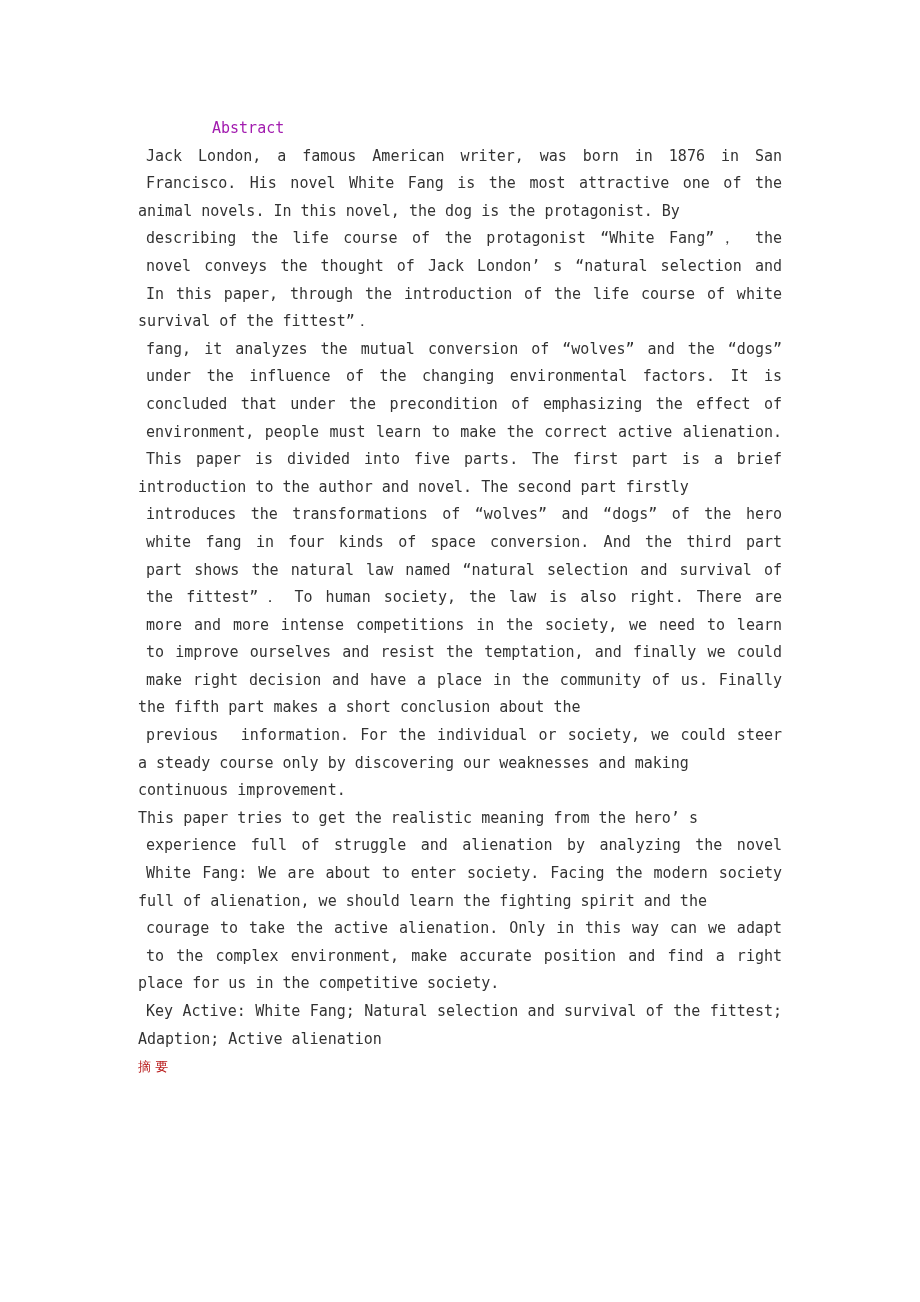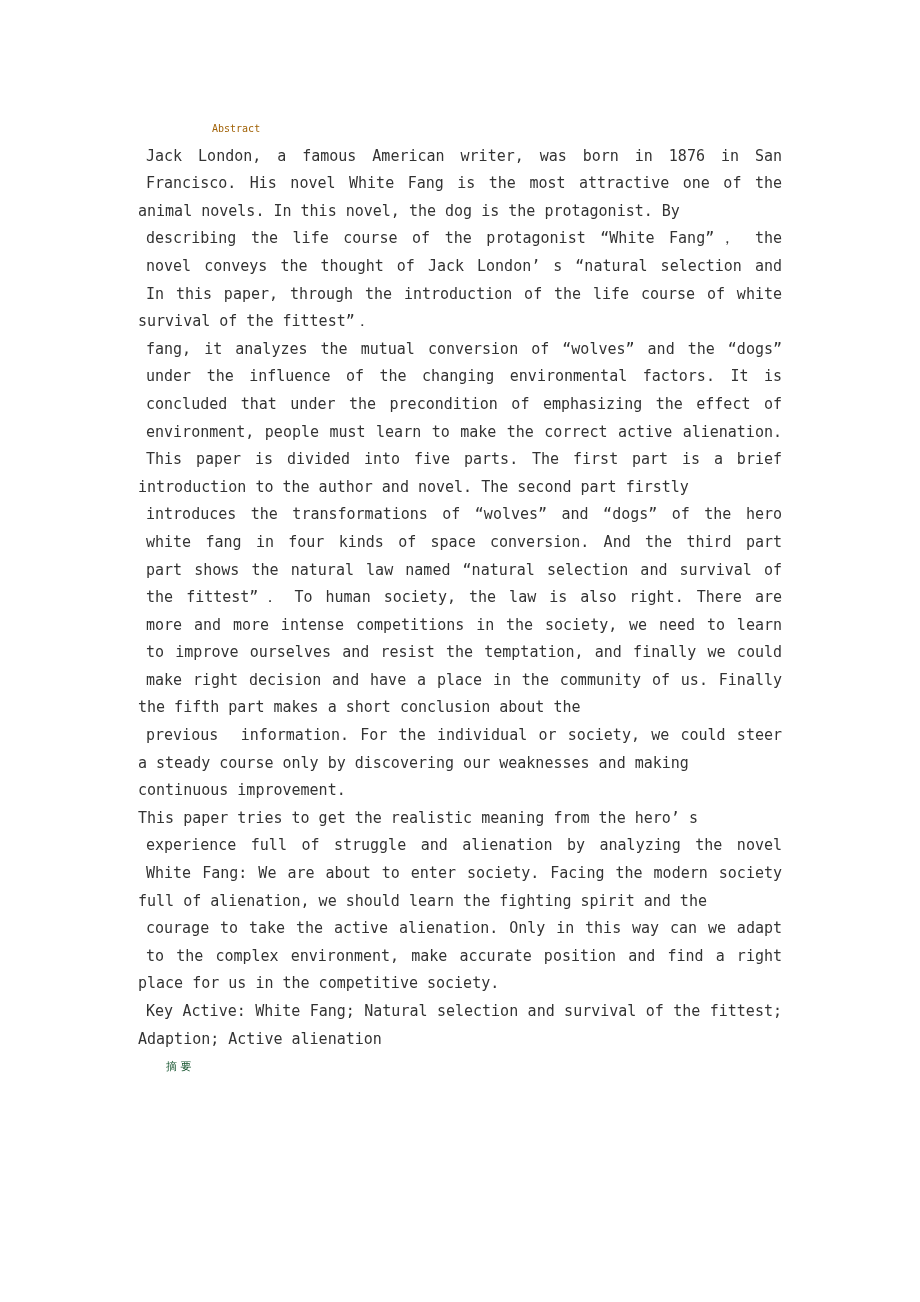--- a/index.html
+++ b/index.html
@@ -21,26 +21,26 @@
     height: 1302px;
     background: #ffffff;
   }
   .doc-body {
     position: absolute;
     left: 138px;
     top: 115px;
     width: 644px;
   }
   .heading-abstract {
-    font-size: 10px;
+    font-size: 15px;
     line-height: 27.6px;
     text-indent: 74px;
     white-space: pre;
     letter-spacing: 0px;
-    color: #a16207;
+    color: #a21caf;
   }
   
   .line {
     font-size: 15px;
     line-height: 27.6px;
     height: 27.6px;
     white-space: pre;
     color: #333333;
     display: block;
   }
@@ -48,28 +48,27 @@
     white-space: pre-wrap;
     text-align: justify;
     text-align-last: justify;
     margin-left: 8px;
   }
   .line.plain {
     text-align: center;
     text-align-last: left;
   }
   .line-cjk {
-    font-size: 11px;
+    font-size: 13px;
     line-height: 27.6px;
     height: 27.6px;
     white-space: pre;
     display: block;
-    color: #14532d;
+    color: #b91c1c;
     font-family: "DejaVu Sans", "Liberation Sans", sans-serif;
-    margin-left: 28px;
   }
 </style>
 </head>
 <body>
 
 <div class="page">
   <div class="doc-body">
 
     <div class="heading-abstract">Abstract</div>
 

